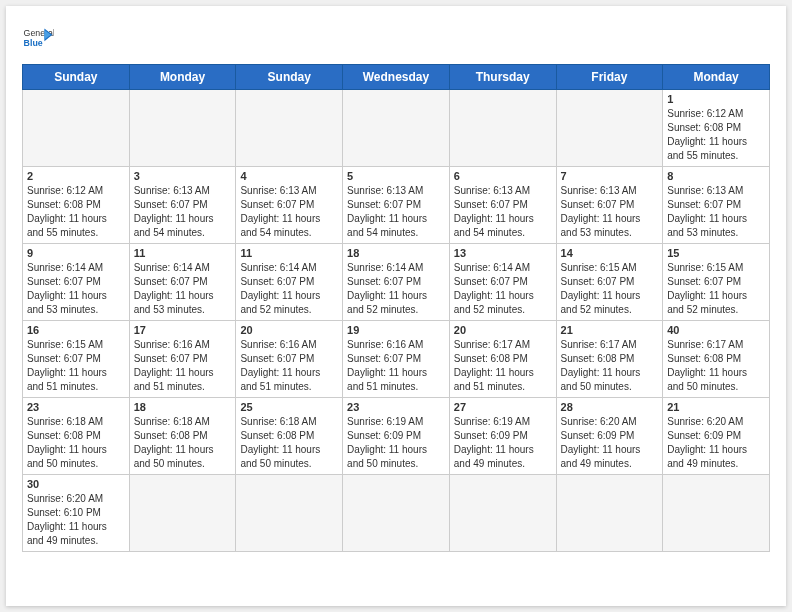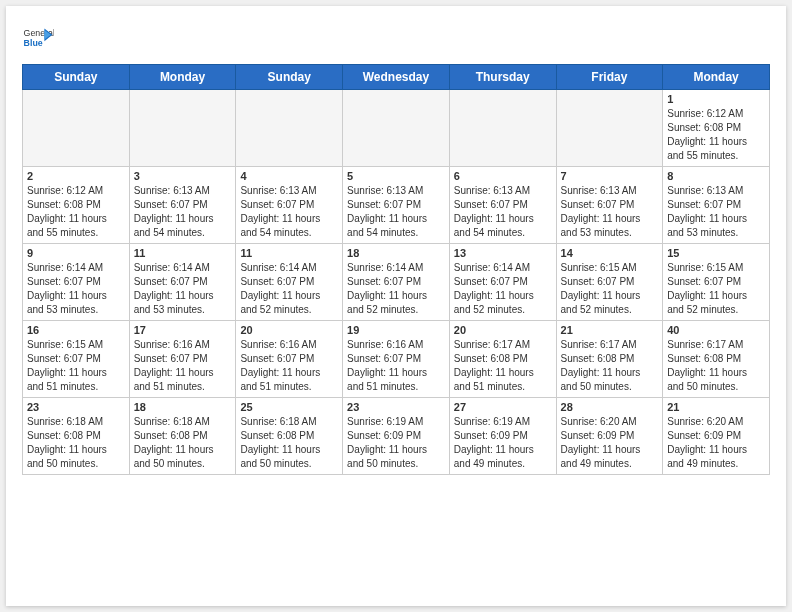--- a/index.html
+++ b/index.html
@@ -333,15 +333,30 @@
 and 49 minutes.</div>
           </td>
           <td>
             <span class="day-number">21</span>
             <div class="day-info" style="white-space: pre-line;">Sunrise: 6:20 AM
 Sunset: 6:09 PM
 Daylight: 11 hours
 and 49 minutes.</div>
           </td>
         </tr>
+        <tr class="last-row">
+          <td>
+            <span class="day-number">30</span>
+            <div class="day-info" style="white-space: pre-line;">Sunrise: 6:20 AM
+Sunset: 6:10 PM
+Daylight: 11 hours
+and 49 minutes.</div>
+          </td>
+          <td class="empty"></td>
+          <td class="empty"></td>
+          <td class="empty"></td>
+          <td class="empty"></td>
+          <td class="empty"></td>
+          <td class="empty"></td>
+        </tr>
       </tbody>
   </table>
 </div>
 
 </body></html>

